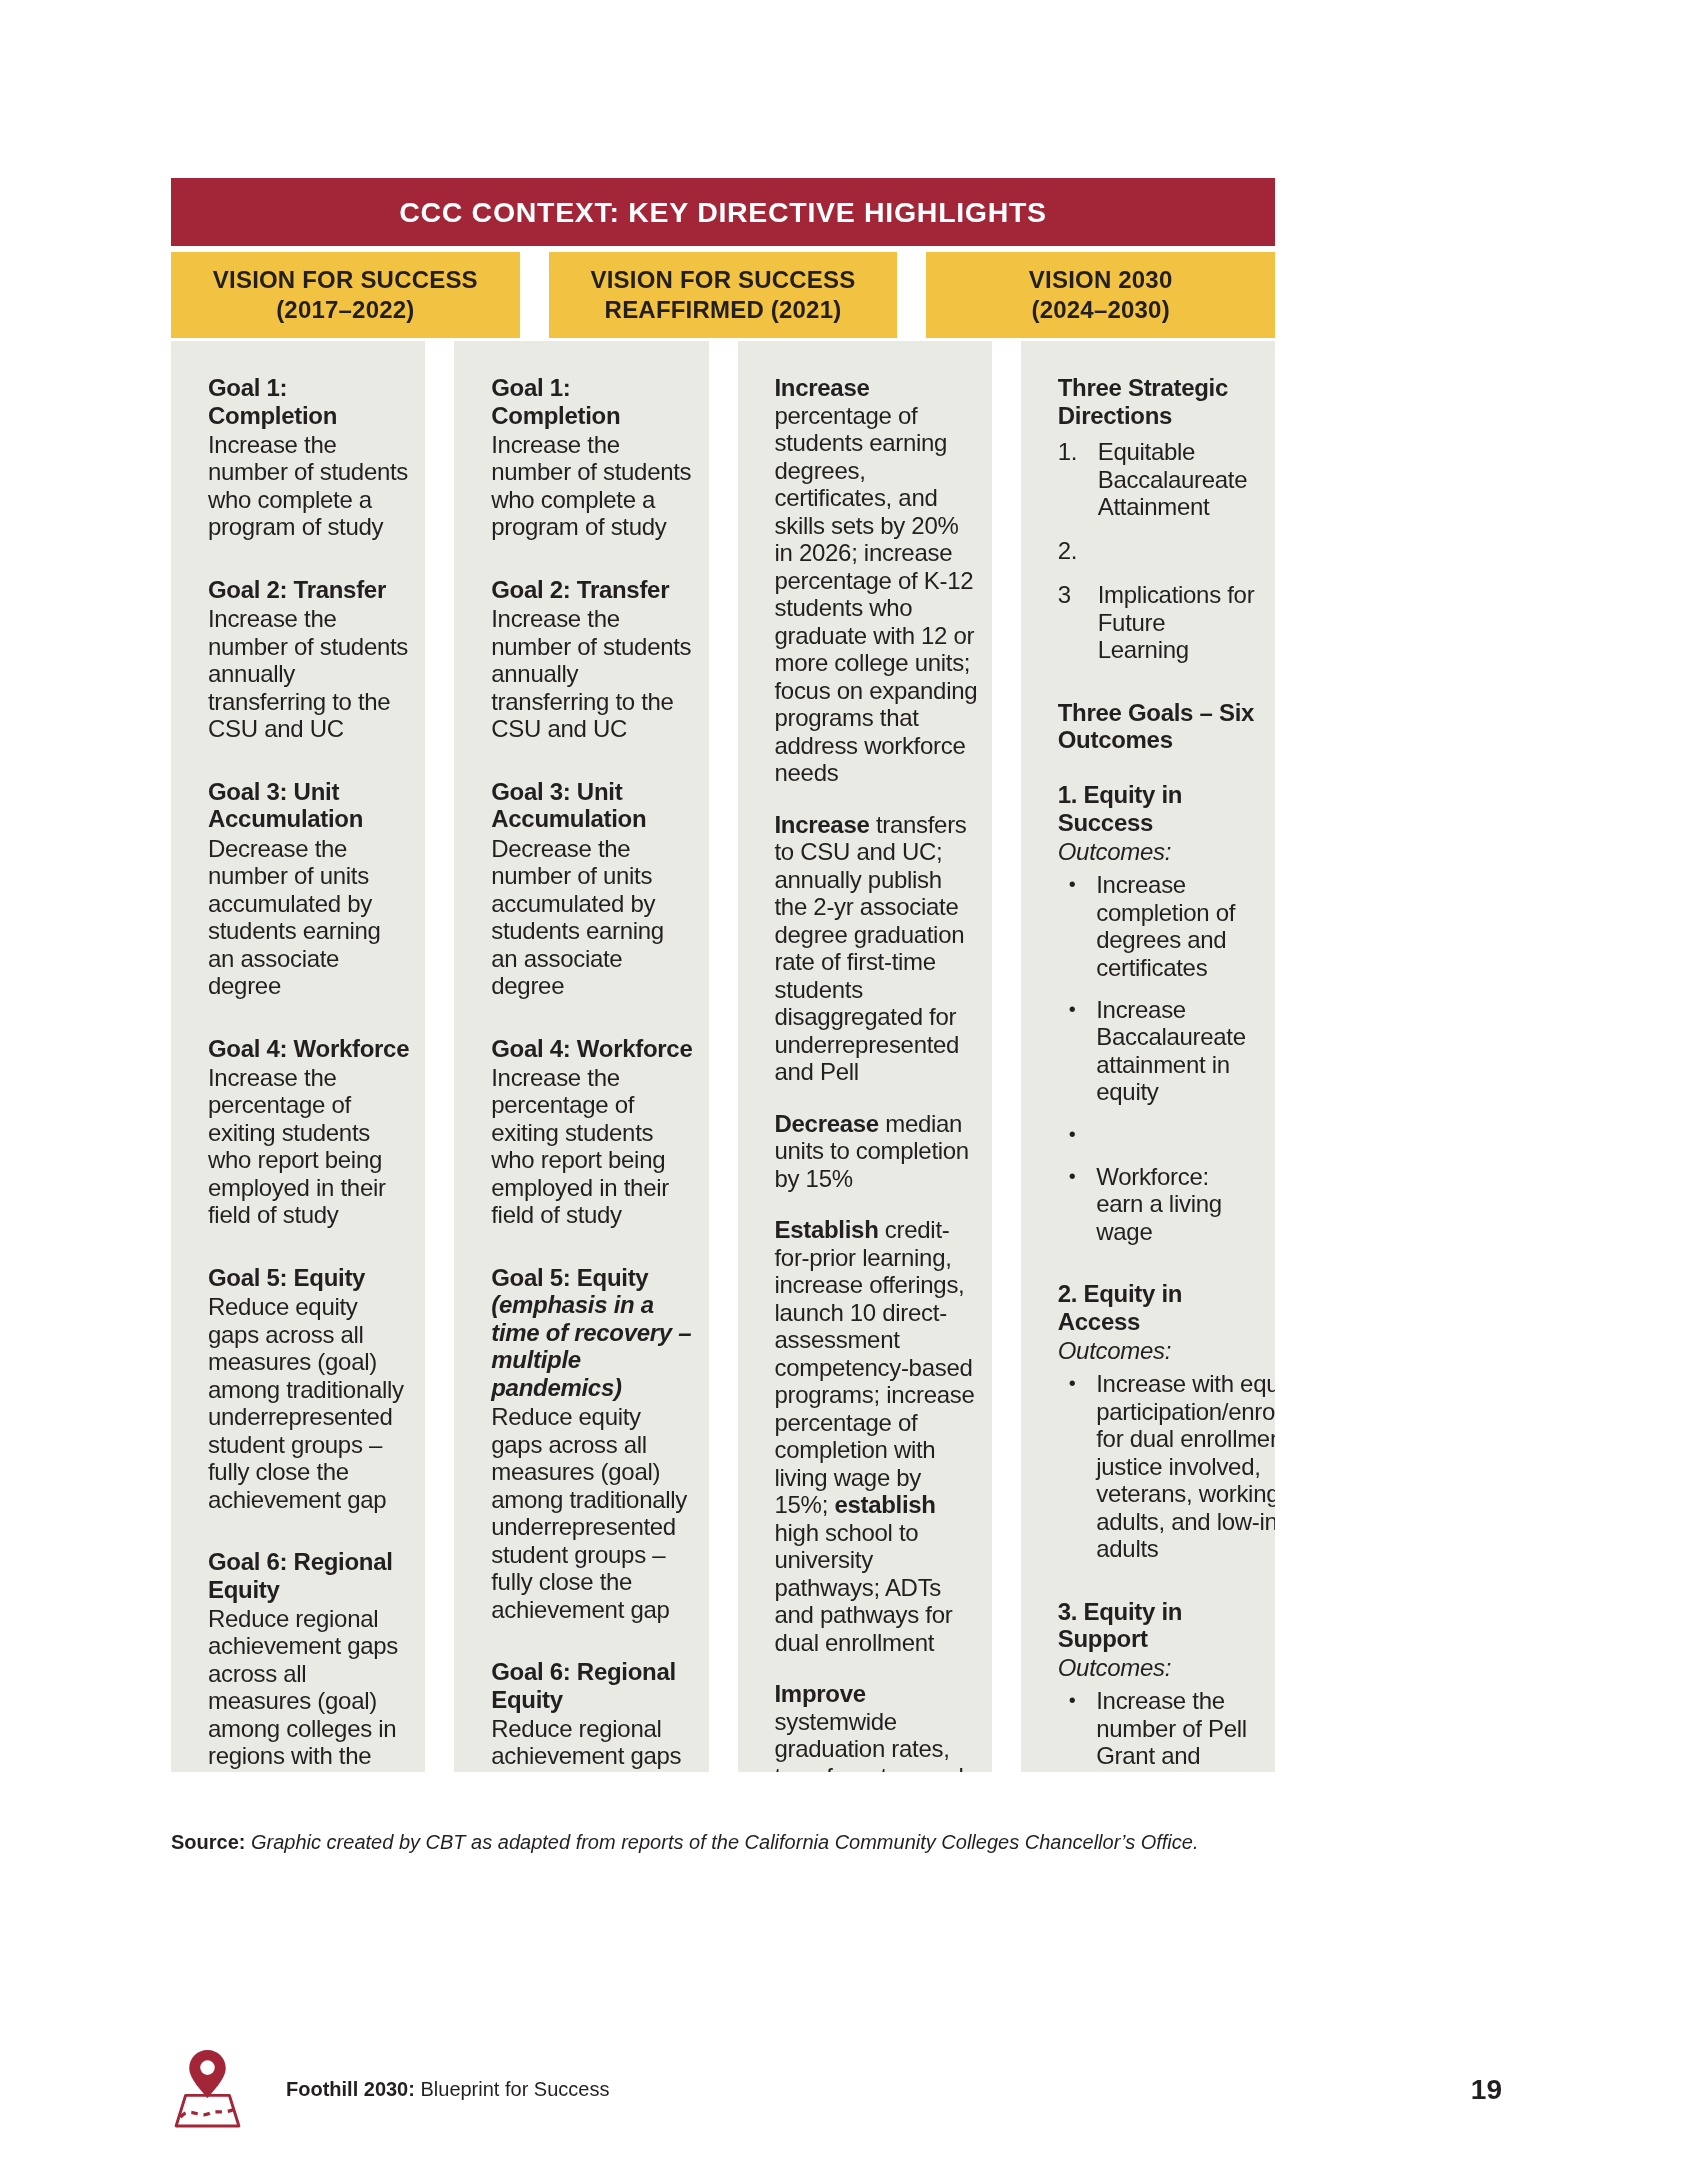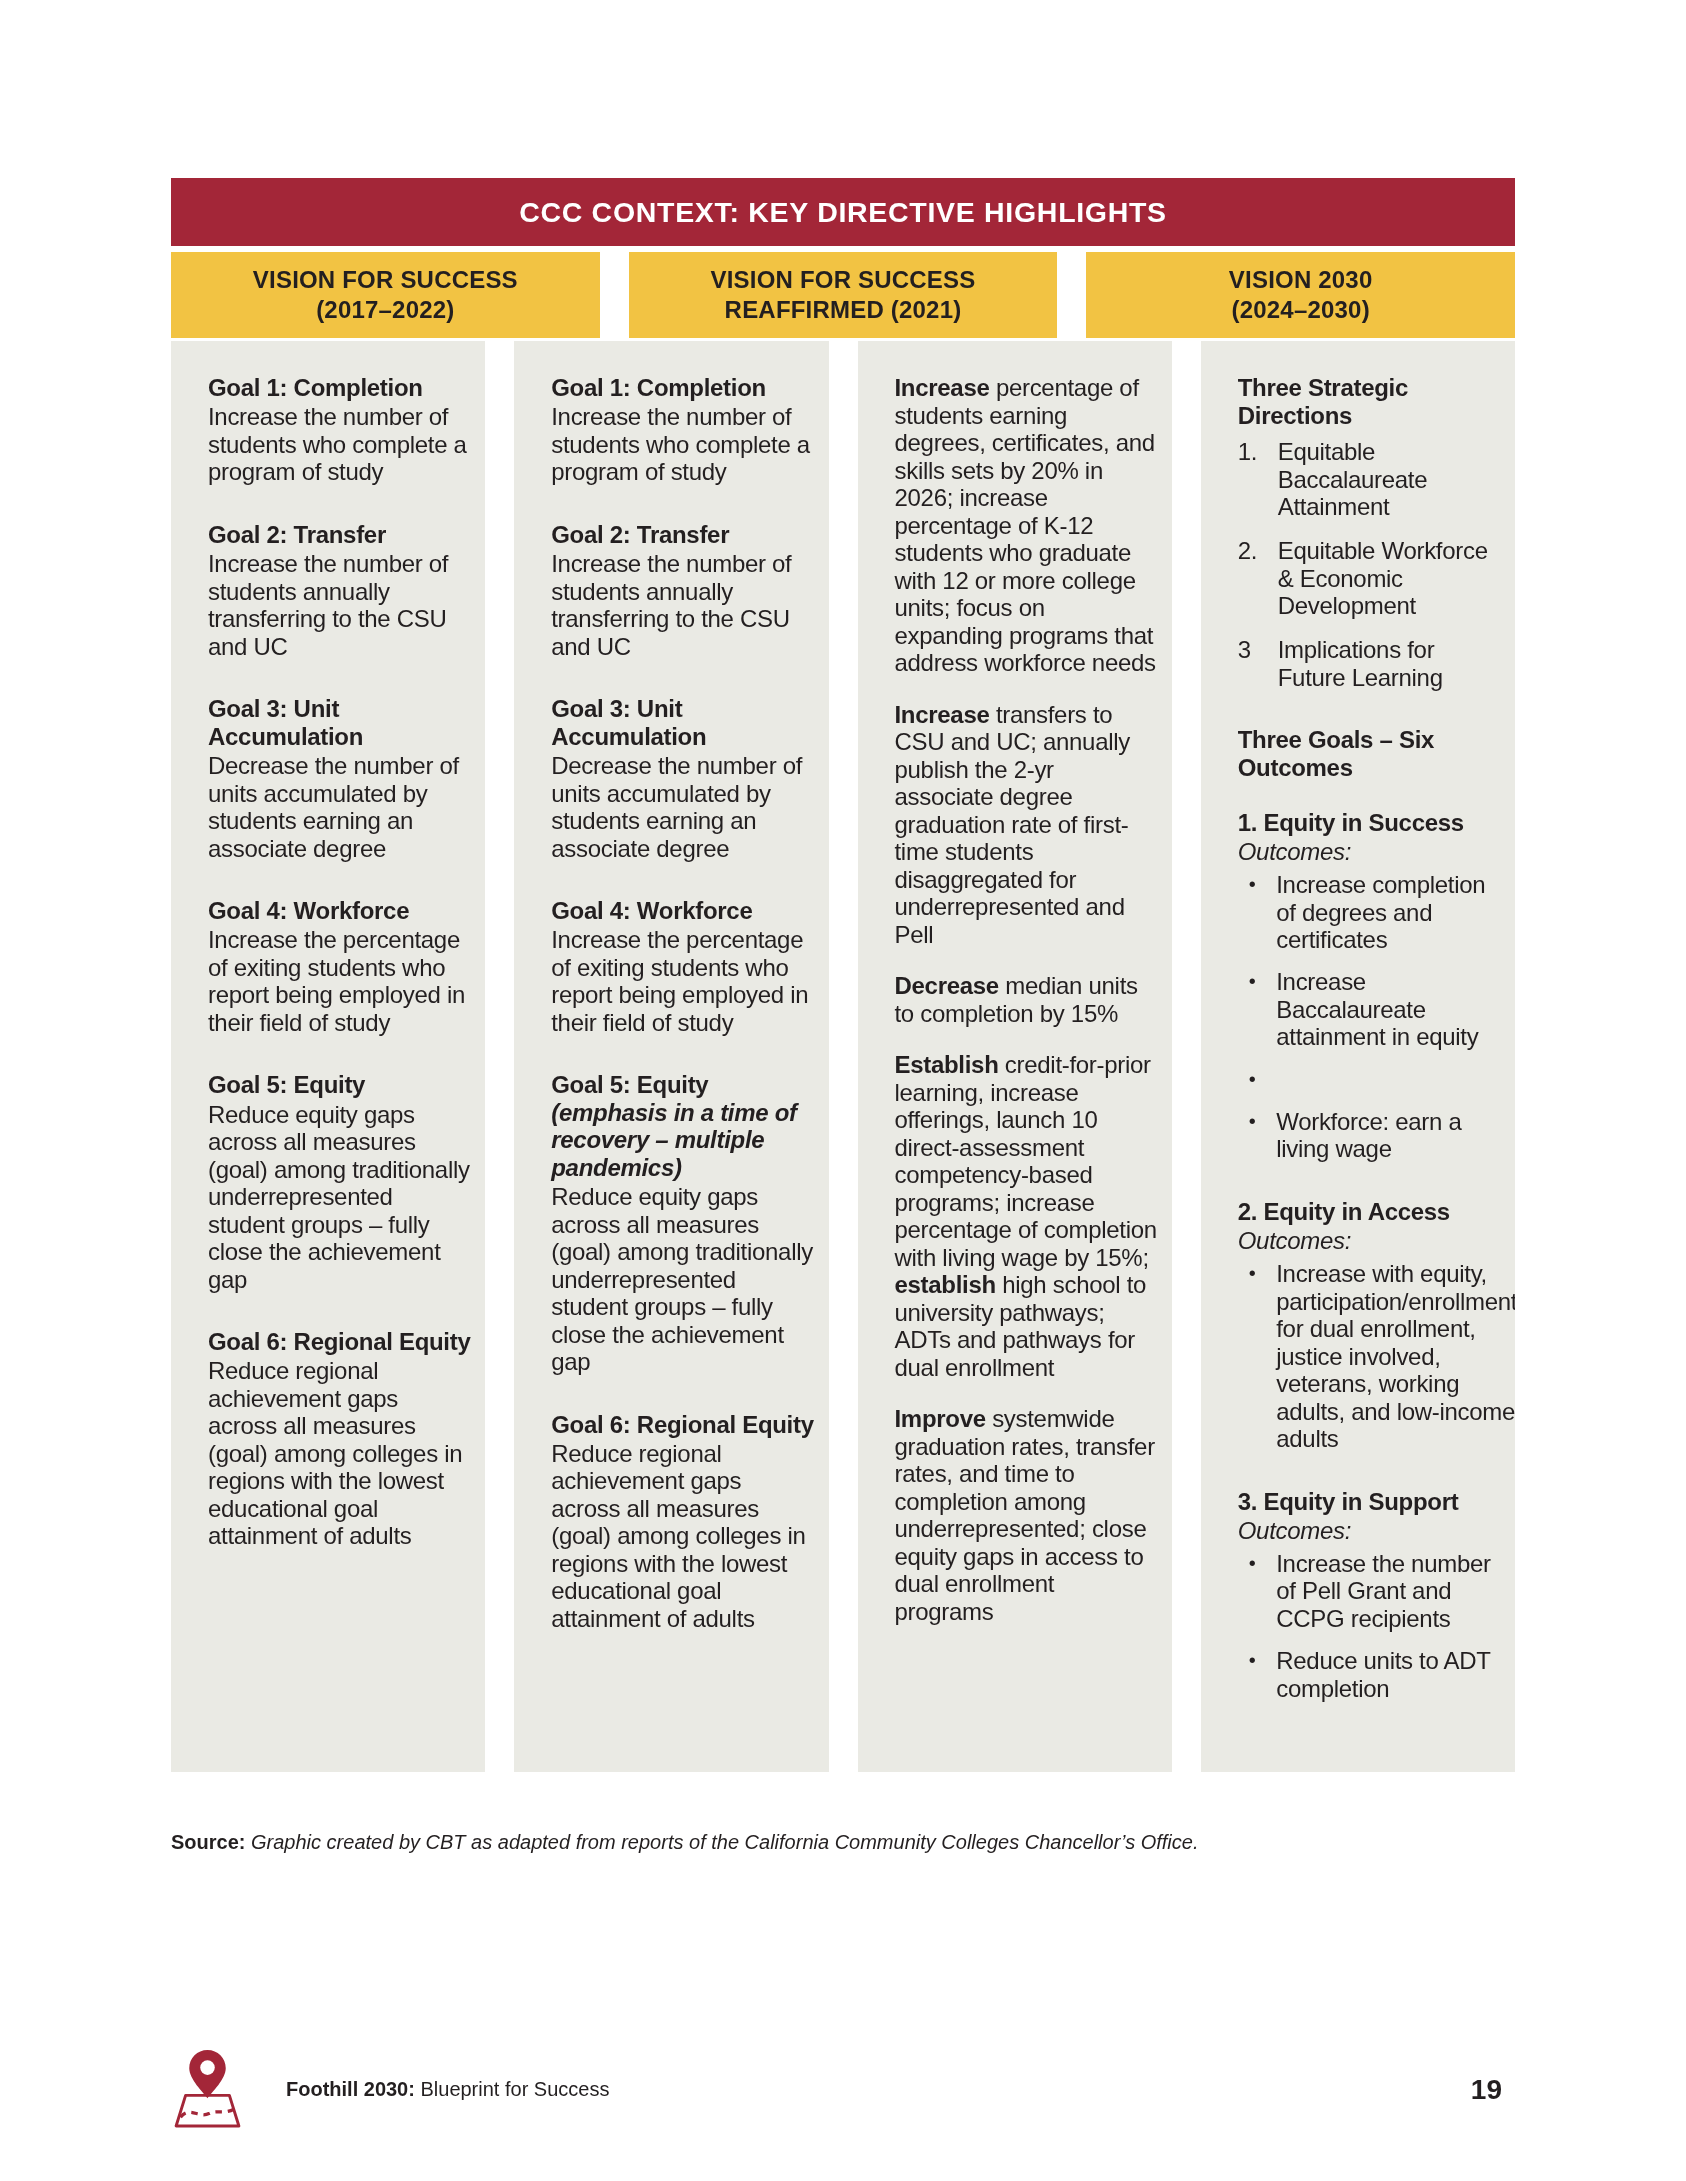--- a/index.html
+++ b/index.html
@@ -1,21 +1,21 @@
 <!DOCTYPE html>
 <html lang="en" style="--red: #A32638; --yellow: #F2C343; --panel: #EAEAE4; --ink: #231F20; --paper: #FFFFFF;font-size:14.7px"><head>
 <meta charset="utf-8">
 <style>
   :root{
     --red:#A32638; --yellow:#F2C343; --panel:#EAEAE4; --ink:#231F20; --paper:#FFFFFF;
   }
   html,body{margin:0;padding:0;}
   body{background:#fff;font-family:"Liberation Sans", sans-serif;color:var(--ink);}
   .page{position:relative;width:1686px;height:2182px;background:var(--paper);overflow:hidden;}
-  .content{position:absolute;left:171px;top:0;width:1344px;}
+  .content{position:absolute;left:171px;top:0;width:1104px;}
 
   .band{margin-top:178px;height:68px;background:var(--red);display:flex;align-items:center;justify-content:center;}
   .band-title{color:#fff;font-weight:700;font-size:28.5px;letter-spacing:0.7px;}
 
   .cols{display:flex;gap:29px;justify-content:center;}
   .cols-headers{margin-top:5.5px;}
   .colhead{flex:1 1 0;height:86px;background:var(--yellow);display:flex;flex-direction:column;align-items:center;justify-content:center;text-align:center;font-weight:700;font-size:24px;line-height:30px;letter-spacing:0.2px;}
   .cols-bodies{margin-top:3.7px;}
   .colbody{flex:1 1 0;height:1431px;background:var(--panel);box-sizing:border-box;padding:33px 13px 0 37px;overflow:hidden;font-size:24px;line-height:27.5px;letter-spacing:-0.3px;}
 
@@ -110,21 +110,20 @@
           <div class="blk p"><span class="run-b">Improve</span><span class="run-r"> systemwide graduation rates, transfer rates, and time to completion among underrepresented; close equity gaps in access to dual enrollment programs</span></div>
         </div>
         <div class="colbody">
           <div class="blk h"><span class="run-r">Three Strategic Directions</span></div>
           <div class="blk num">
             <span class="marker">1.</span>
             <span class="itext"><span class="run-r">Equitable Baccalaureate Attainment</span></span>
           </div>
           <div class="blk num">
             <span class="marker">2.</span>
-            <span class="itext"><span class="run-r">Equitable Workforce &amp; Economic Development</span></span>
           </div>
           <div class="blk num">
             <span class="marker">3</span>
             <span class="itext"><span class="run-r">Implications for Future Learning</span></span>
           </div>
           <div class="blk h"><span class="run-r">Three Goals – Six Outcomes</span></div>
           <div class="blk h"><span class="run-r">1. Equity in Success</span></div>
           <div class="blk lab"><span class="run-r">Outcomes:</span></div>
           <div class="blk bul">
             <span class="marker">•</span>

